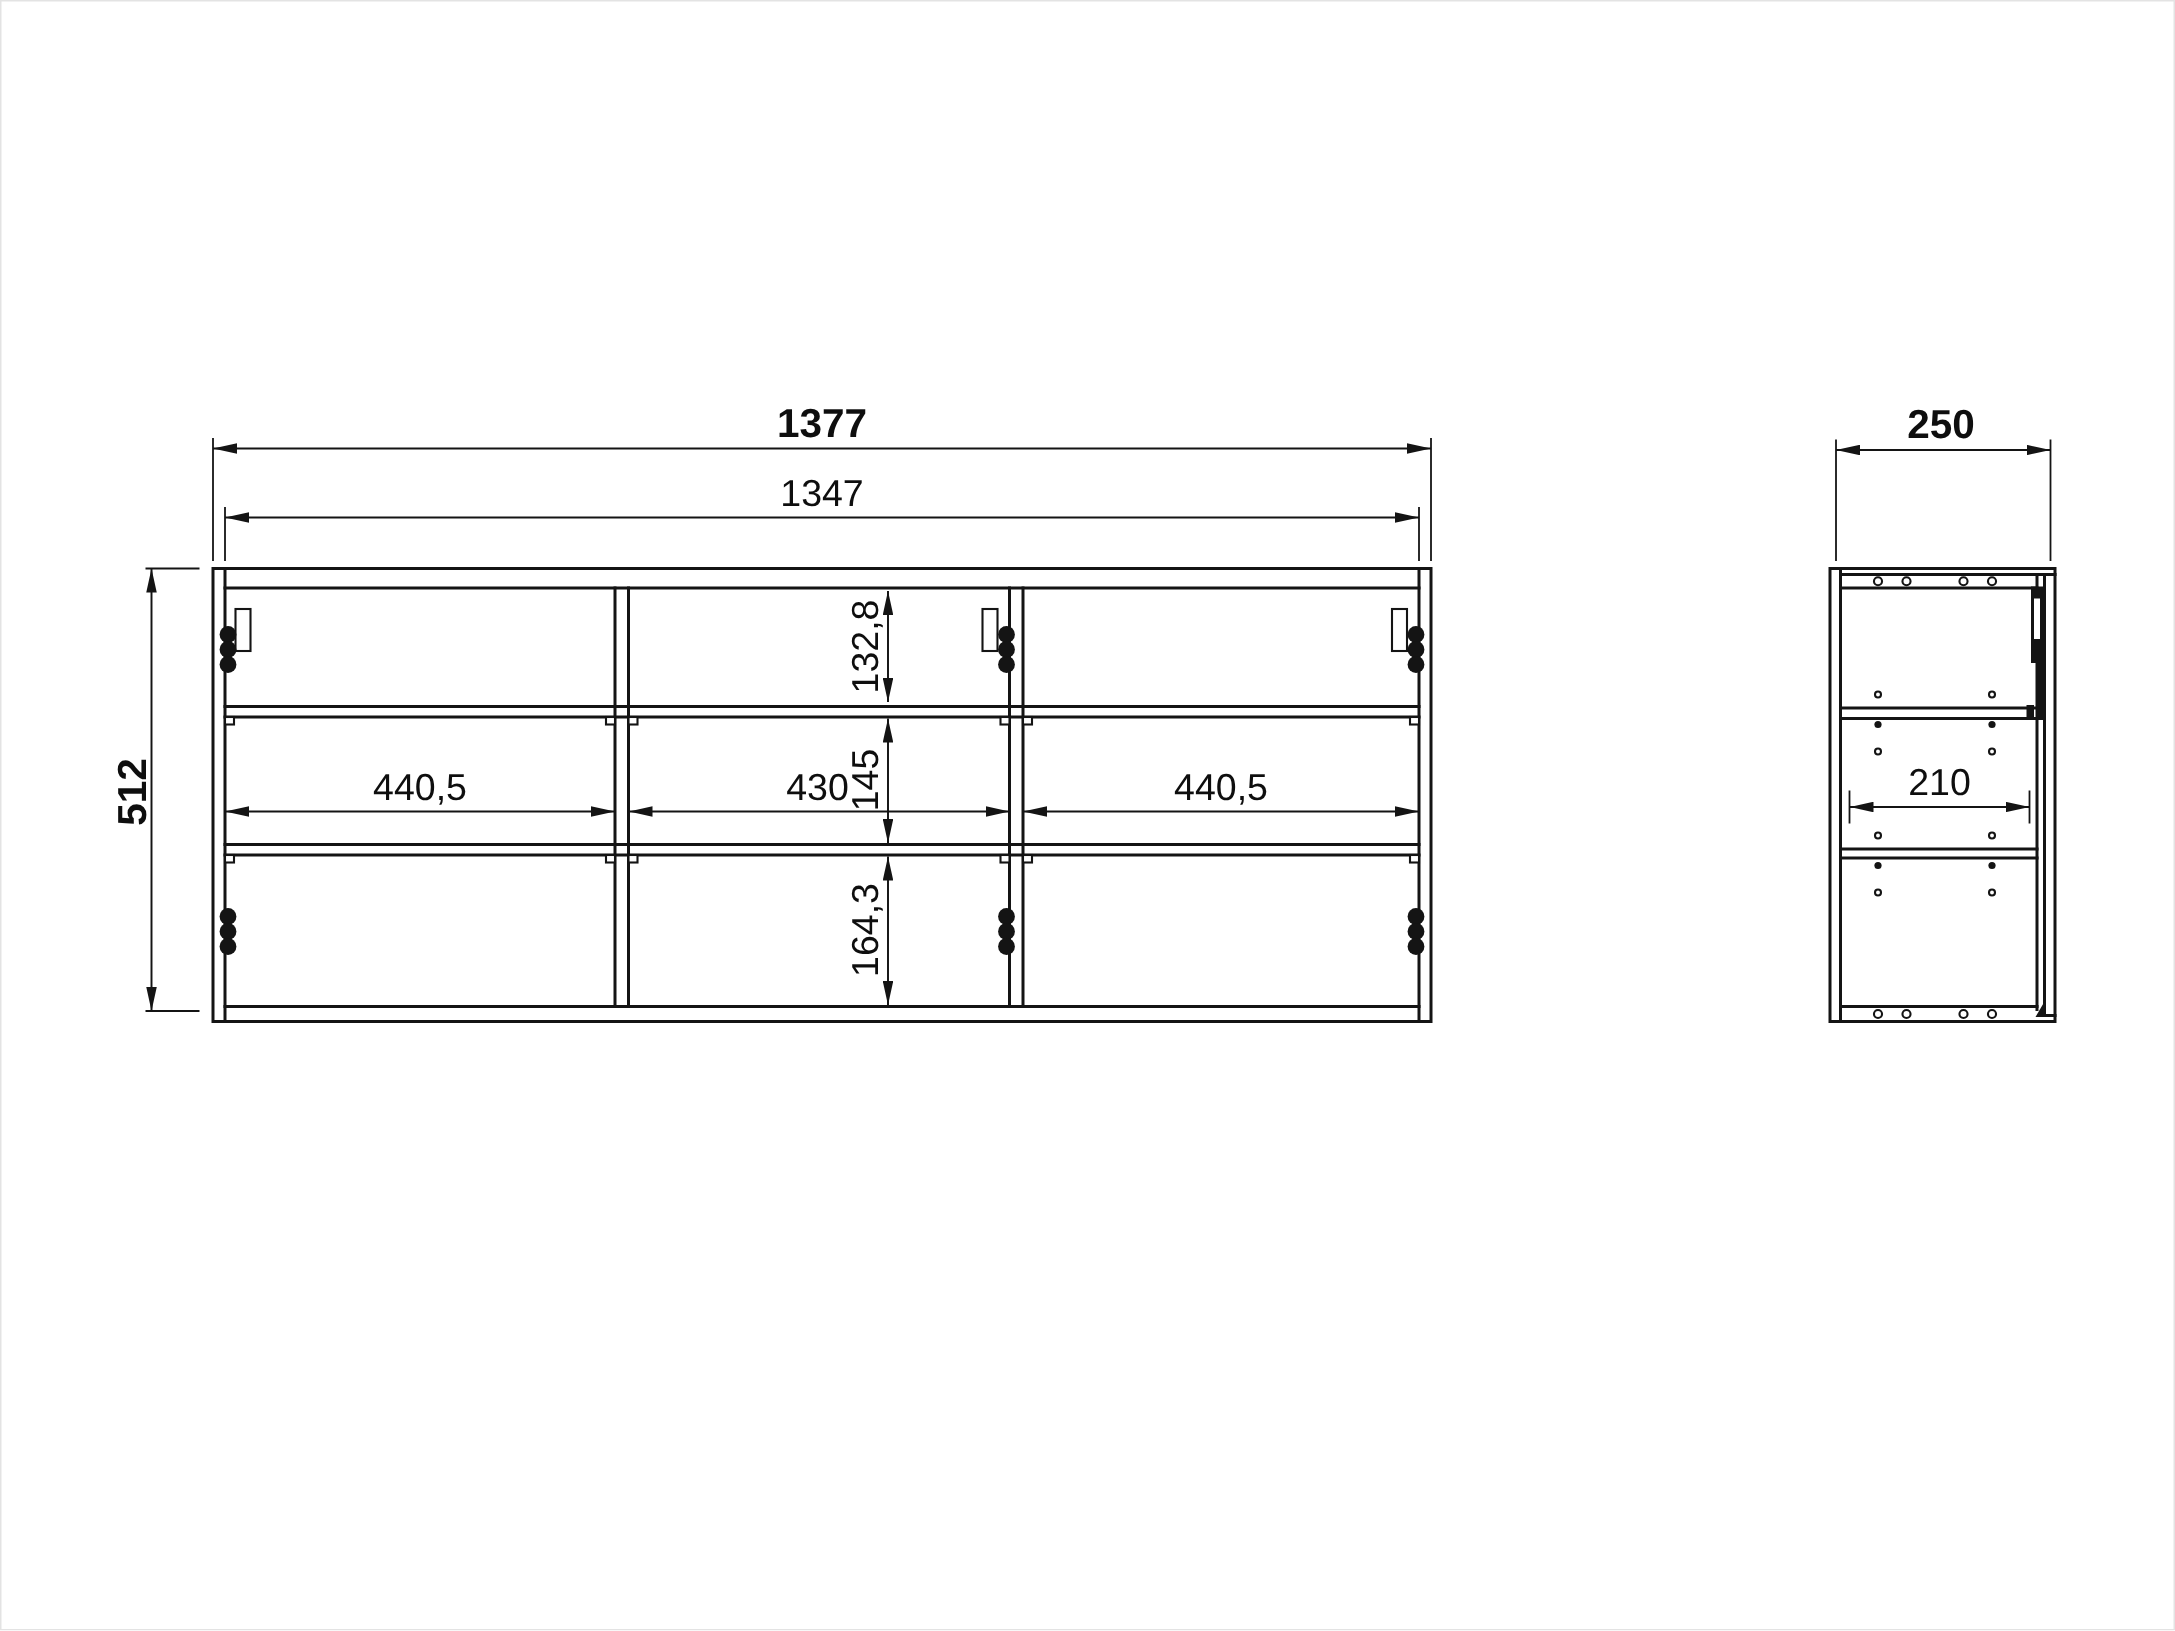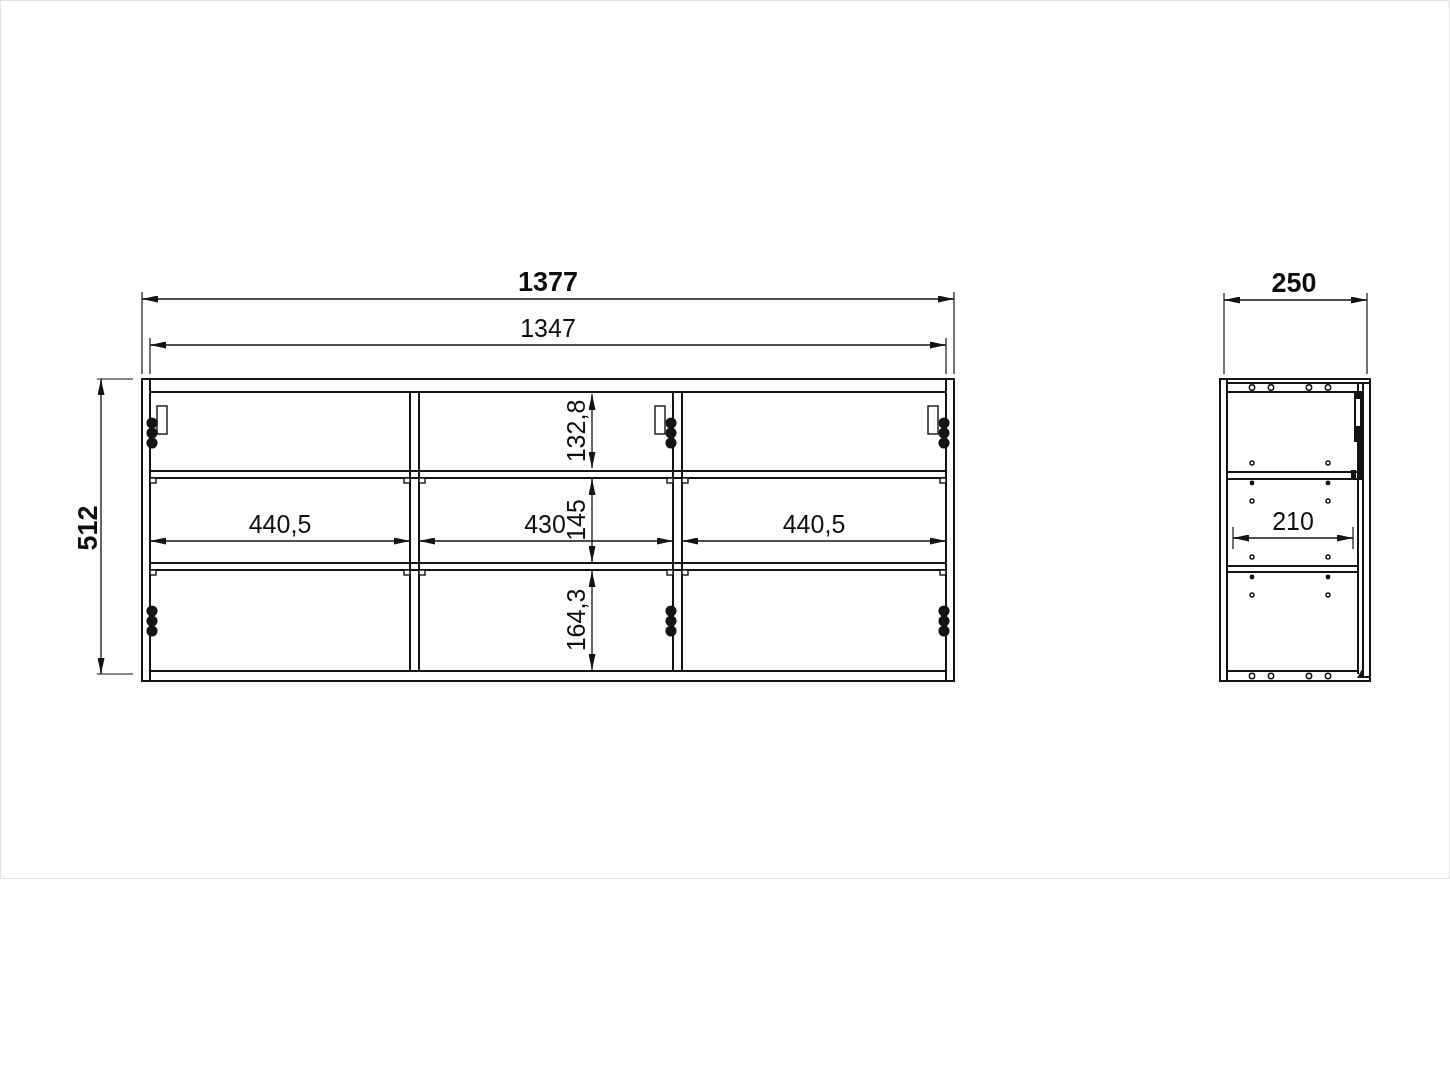--- a/index.html
+++ b/index.html
@@ -1,18 +1,18 @@
 <!DOCTYPE html>
 <html><head>
 <meta charset="utf-8">
 <style>
   html,body{margin:0;padding:0;background:#ffffff;}
   .canvas{
     position:relative;
-    width:1450px;height:879px;
+    width:1450px;height:1087px;
     background:#ffffff;
     box-shadow:inset 0 0 0 1px #e3e3e3;
     font-family:"Liberation Sans", sans-serif;
     overflow:hidden;
   }
   svg{display:block;}
   .obj{stroke:#141414;stroke-width:2;fill:none;stroke-linecap:square;}
   .obj-thin{stroke:#141414;stroke-width:1.4;fill:none;stroke-linecap:square;}
   .fillwhite{fill:#ffffff;}
   .dim{stroke:#141414;stroke-width:1.3;fill:none;stroke-linecap:butt;}

